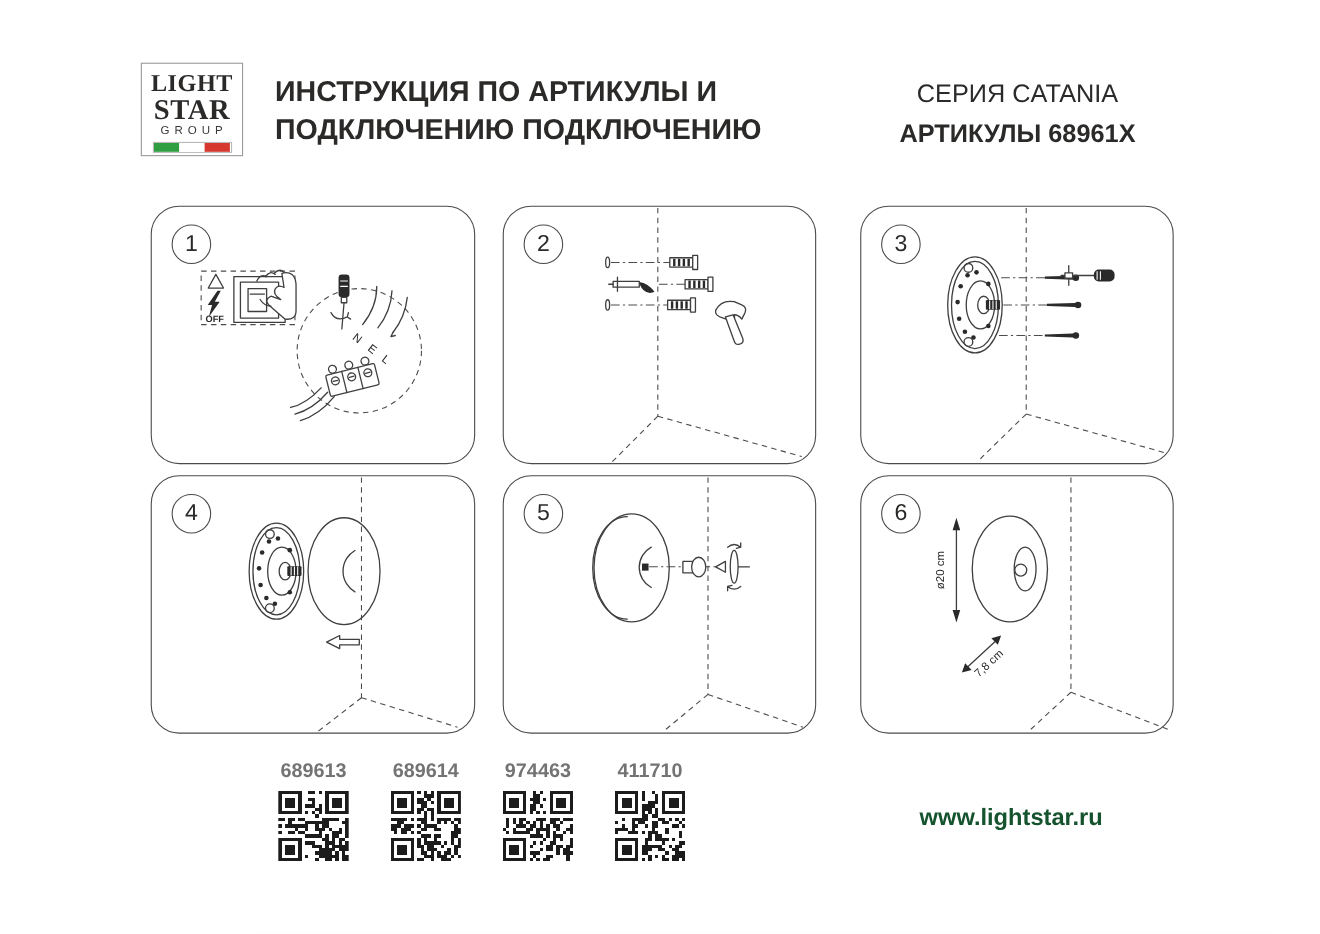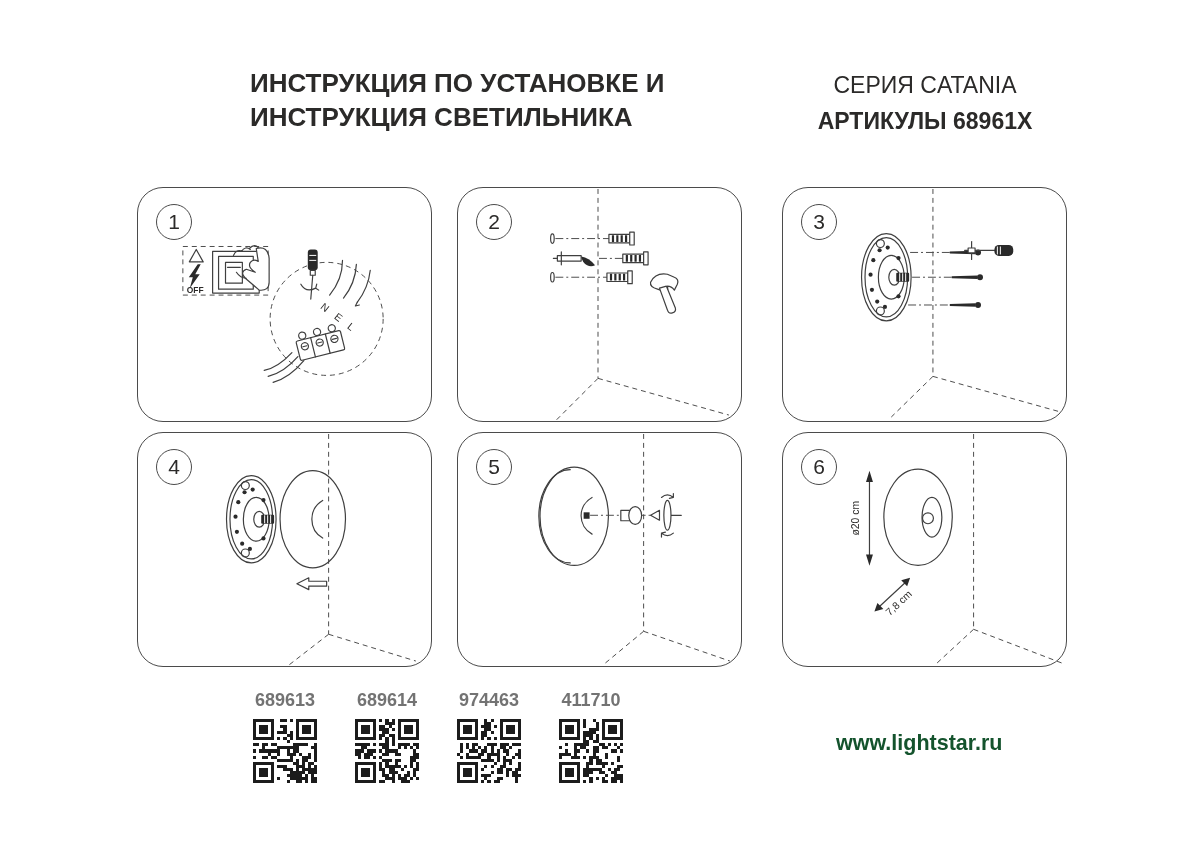--- a/index.html
+++ b/index.html
@@ -44,24 +44,34 @@
   .qr-item{width:80px;text-align:center;}
   .qr-code-label{font-size:18px;font-weight:bold;color:#737373;}
   .qr{width:64px;height:64px;display:block;margin:8px auto 0;background:#fff;}
   .website{position:absolute;left:836px;top:731px;font-size:21.5px;font-weight:bold;color:#14532d;}
 </style>
 </head>
 <body>
 
 <div class="page">
 
+  <div class="logo">
+    <div class="logo-l1">LIGHT</div>
+    <div class="logo-l2">STAR</div>
+    <div class="logo-l3">GROUP</div>
+    <div class="flag">
+      <span style="background: rgb(47, 158, 65);"></span>
+        <span style="background: rgb(255, 255, 255);"></span>
+        <span style="background: rgb(214, 56, 47);"></span>
+    </div>
+  </div>
 
   <div class="title">
-    <div>ИНСТРУКЦИЯ ПО УСТАНОВКЕ И</div>
-    <div>ИНСТРУКЦИЯ СВЕТИЛЬНИКА</div>
+    <div>ИНСТРУКЦИЯ ПО АРТИКУЛЫ И</div>
+    <div>ПОДКЛЮЧЕНИЮ ПОДКЛЮЧЕНИЮ</div>
   </div>
 
   <div class="series-box">
     <div class="series">СЕРИЯ CATANIA</div>
     <div class="articles-title">АРТИКУЛЫ 68961X</div>
   </div>
 
   <div class="panel p1">
     <div class="step-circle">1</div>
     <svg class="art" viewBox="0 0 295 235">

